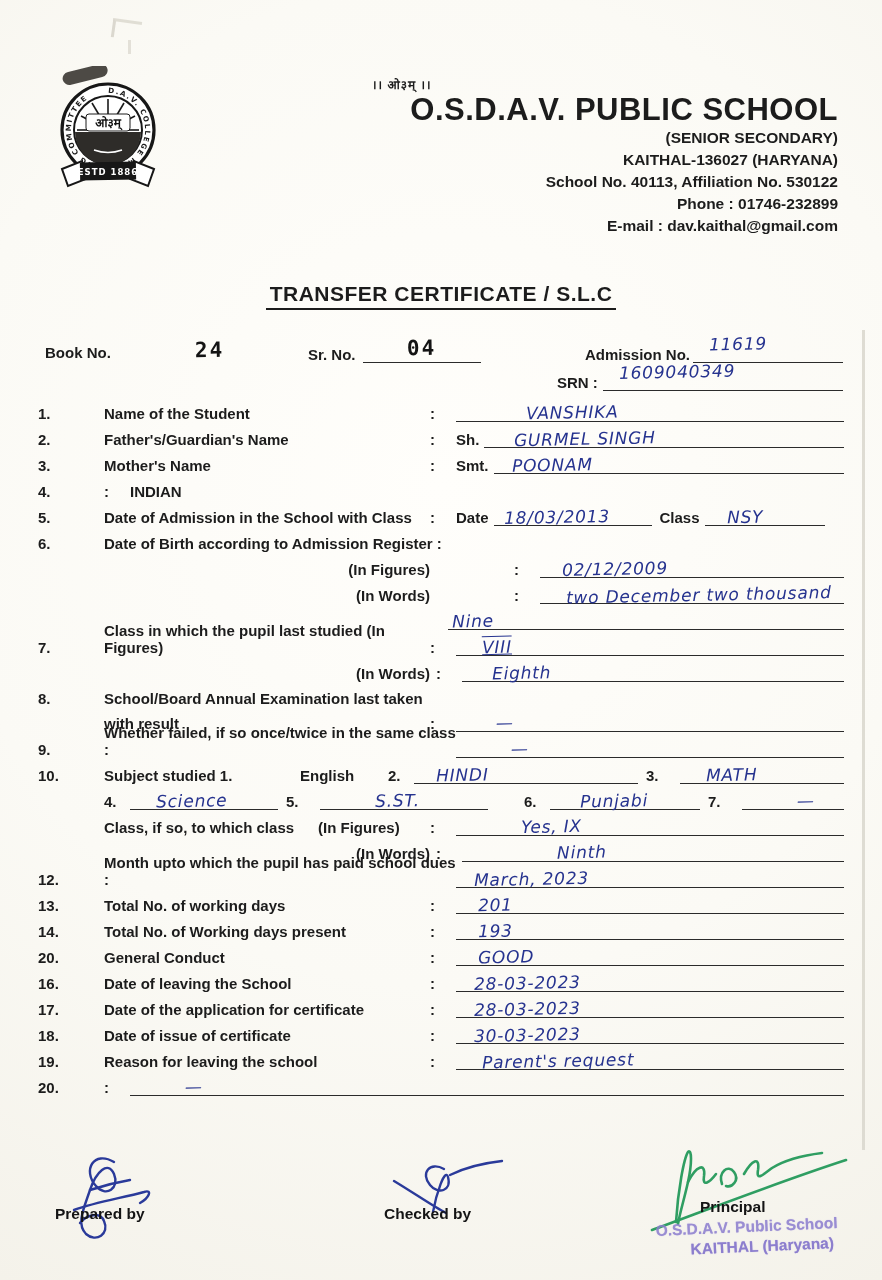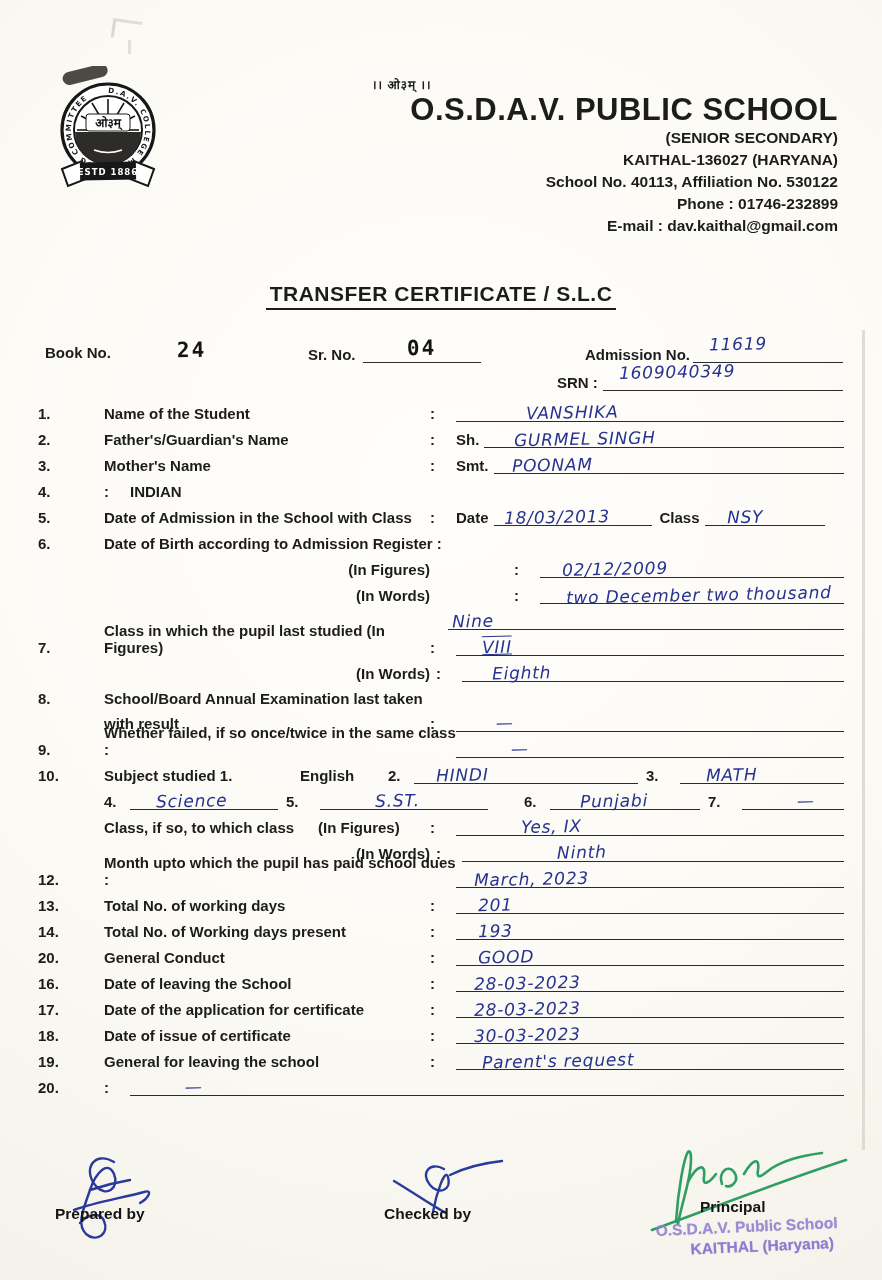--- a/index.html
+++ b/index.html
@@ -116,21 +116,21 @@
     <div class="head-sub">Phone : 01746-232899</div>
     <div class="head-sub">E-mail : dav.kaithal@gmail.com</div>
   </div>
 
   <div class="title-wrap">
     <span class="title">TRANSFER CERTIFICATE / S.L.C</span>
   </div>
 
   <div class="meta">
     <span class="abs" style="left:0;top:8px;">Book No.</span>
-    <span class="abs stamped" style="left:132px;top:2px;">24</span>
+    <span class="abs stamped" style="left:150px;top:2px;">24</span>
     <span class="abs" style="left:263px;top:10px;">Sr. No.</span>
     <span class="abs mline" style="left:318px;top:0;width:118px;height:26px;text-align:center;"><span class="stamped">04</span></span>
     <span class="abs" style="left:540px;top:10px;">Admission No.</span>
     <span class="abs mline" style="left:648px;top:0;width:150px;height:26px;"><span class="hw pad16">11619</span></span>
     <span class="abs" style="left:512px;top:38px;">SRN :</span>
     <span class="abs mline" style="left:558px;top:28px;width:240px;height:26px;"><span class="hw pad16">1609040349</span></span>
   </div>
 
   <div class="items">
 
@@ -400,21 +400,21 @@
       <span class="colon">:</span>
       <span class="answer">
           <span class="line">
             <span class="hw pad8">30-03-2023</span>
           </span>
         </span>
     </div>
 
     <div class="row">
       <span class="num">19.</span>
-      <span class="label">General for leaving the school</span>
+      <span class="label">Reason for leaving the school</span>
       <span class="colon">:</span>
       <span class="answer">
           <span class="line">
             <span class="hw pad16">Parent's request</span>
           </span>
         </span>
     </div>
 
     <div class="row">
       <span class="num">20.</span>

